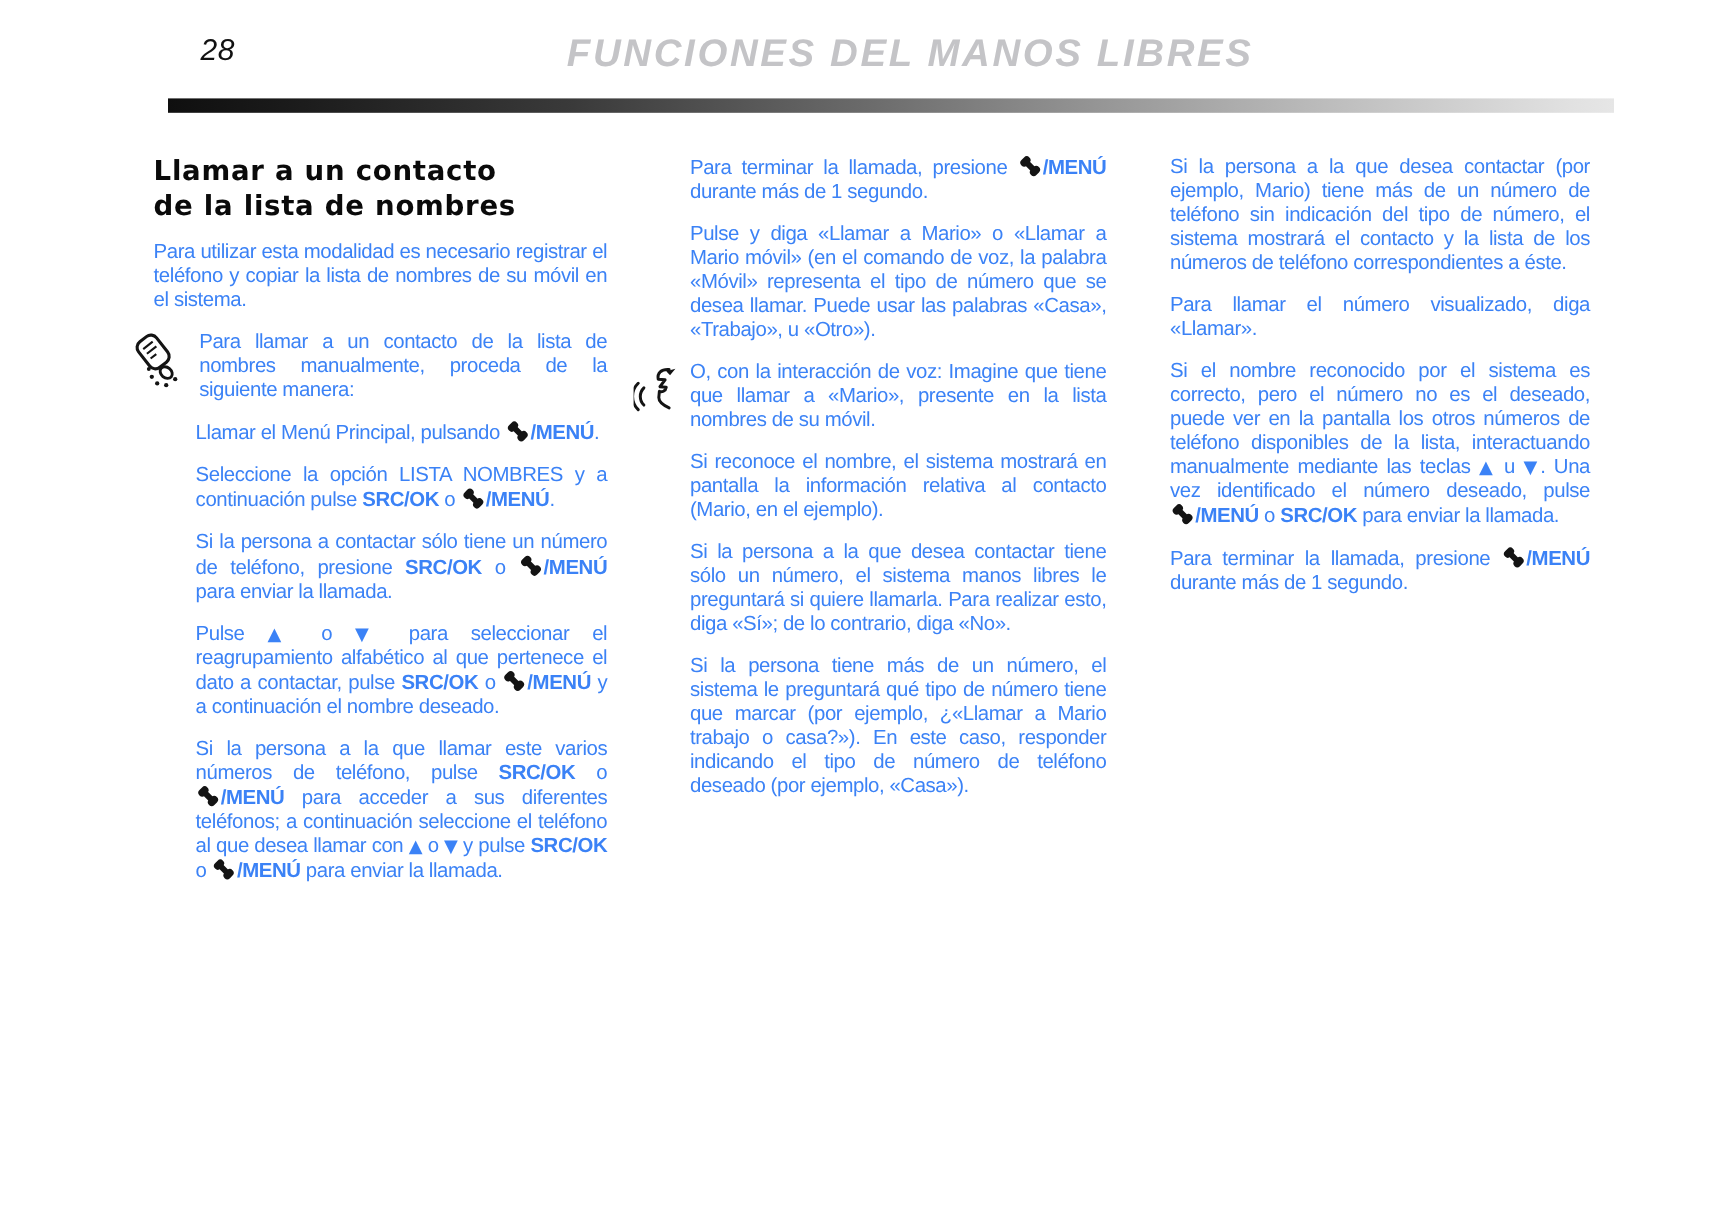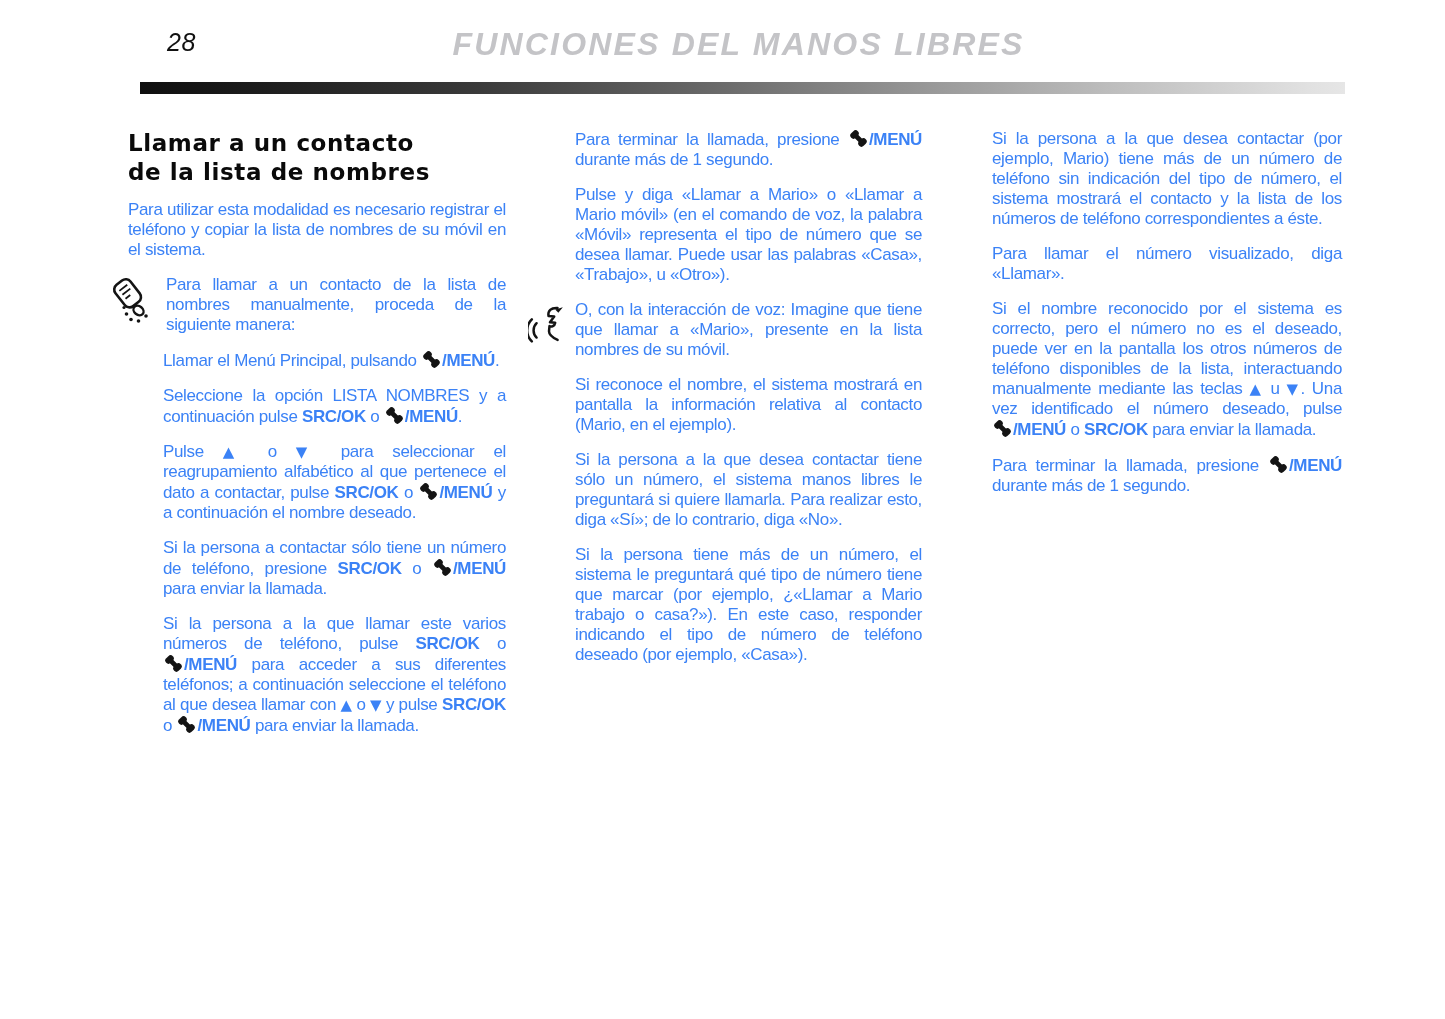--- a/index.html
+++ b/index.html
@@ -5,34 +5,34 @@
   html,body{margin:0;padding:0;}
   body{
     width:1445px;height:1019px;position:relative;overflow:hidden;
     background:#ffffff;font-family:"Liberation Sans",sans-serif;
   }
   .page-number{
     position:absolute;left:142px;top:28px;font-size:25px;font-style:italic;
     color:#111;letter-spacing:0.5px;margin-left:25px;
   }
   .header-title{
-    position:absolute;left:136px;top:26px;width:1205px;text-align:center;
+    position:absolute;left:156px;top:26px;width:1205px;text-align:center;
     font-size:32px;font-weight:bold;font-style:italic;color:#c4c4c7;
     letter-spacing:2.2px;white-space:nowrap;
   }
   .header-bar{
     position:absolute;left:140px;top:82px;width:1205px;height:12px;
     background:linear-gradient(90deg,#0f0f0f 0%,#1d1d1d 10%,#3a3a3a 28%,
       #6a6a6a 48%,#979797 65%,#bcbcbc 80%,#e1e1e1 97%,#e6e6e6 100%);
   }
   .content{position:absolute;left:128px;top:129px;width:1207px;display:flex;align-items:flex-start;}
   .col{flex:none;}
   .col-1{width:378px;}
   .col-2{width:347px;margin-left:69px;}
-  .col-3{width:350px;margin-left:70px;}
+  .col-3{width:350px;margin-left:53px;}
 
   .heading{
     font-family:"DejaVu Sans",sans-serif;font-size:23px;font-weight:bold;
     line-height:29px;letter-spacing:0.6px;color:#0a0a0a;margin:0 0 13px 0;
   }
   .para{
     font-size:17px;line-height:20px;text-align:justify;color:#3b82f6;
     margin:0 0 15px 0;letter-spacing:-0.35px;
   }
   .para:last-child{margin-bottom:0;}
@@ -80,34 +80,34 @@
                 <rect x="15.1" y="6.1" width="8" height="11.8" rx="4"></rect>
               </g>
             </svg></span><span class="b">/MENÚ</span></span><span>.</span></p>
       <p class="para ind"><span>Seleccione la opción LISTA NOMBRES y a continuación pulse </span><span class="b">SRC/OK</span><span> o </span><span class="nowrap"><span class="inline-icon"><svg viewBox="0 0 24 24">
               <g transform="rotate(45 12 12)">
                 <rect x="2.4" y="8.9" width="19.2" height="6.2" rx="3.1"></rect>
                 <rect x="0.9" y="6.1" width="8" height="11.8" rx="4"></rect>
                 <rect x="15.1" y="6.1" width="8" height="11.8" rx="4"></rect>
               </g>
             </svg></span><span class="b">/MENÚ</span></span><span>.</span></p>
+      <p class="para ind"><span>Si la persona a contactar sólo tiene un número de teléfono, presione </span><span class="b">SRC/OK</span><span> o </span><span class="nowrap"><span class="inline-icon"><svg viewBox="0 0 24 24">
+              <g transform="rotate(45 12 12)">
+                <rect x="2.4" y="8.9" width="19.2" height="6.2" rx="3.1"></rect>
+                <rect x="0.9" y="6.1" width="8" height="11.8" rx="4"></rect>
+                <rect x="15.1" y="6.1" width="8" height="11.8" rx="4"></rect>
+              </g>
+            </svg></span><span class="b">/MENÚ</span></span><span> para enviar la llamada.</span></p>
       <p class="para ind"><span>Pulse </span><span class="tri">▲</span><span> o </span><span class="tri">▼</span><span> para seleccionar el reagrupamiento alfabético al que pertenece el dato a contactar, pulse </span><span class="b">SRC/OK</span><span> o </span><span class="nowrap"><span class="inline-icon"><svg viewBox="0 0 24 24">
               <g transform="rotate(45 12 12)">
                 <rect x="2.4" y="8.9" width="19.2" height="6.2" rx="3.1"></rect>
                 <rect x="0.9" y="6.1" width="8" height="11.8" rx="4"></rect>
                 <rect x="15.1" y="6.1" width="8" height="11.8" rx="4"></rect>
               </g>
             </svg></span><span class="b">/MENÚ</span></span><span> y a continuación el nombre deseado.</span></p>
-      <p class="para ind"><span>Si la persona a contactar sólo tiene un número de teléfono, presione </span><span class="b">SRC/OK</span><span> o </span><span class="nowrap"><span class="inline-icon"><svg viewBox="0 0 24 24">
-              <g transform="rotate(45 12 12)">
-                <rect x="2.4" y="8.9" width="19.2" height="6.2" rx="3.1"></rect>
-                <rect x="0.9" y="6.1" width="8" height="11.8" rx="4"></rect>
-                <rect x="15.1" y="6.1" width="8" height="11.8" rx="4"></rect>
-              </g>
-            </svg></span><span class="b">/MENÚ</span></span><span> para enviar la llamada.</span></p>
       <p class="para ind"><span>Si la persona a la que llamar este varios números de teléfono, pulse </span><span class="b">SRC/OK</span><span> o </span><span class="nowrap"><span class="inline-icon"><svg viewBox="0 0 24 24">
               <g transform="rotate(45 12 12)">
                 <rect x="2.4" y="8.9" width="19.2" height="6.2" rx="3.1"></rect>
                 <rect x="0.9" y="6.1" width="8" height="11.8" rx="4"></rect>
                 <rect x="15.1" y="6.1" width="8" height="11.8" rx="4"></rect>
               </g>
             </svg></span><span class="b">/MENÚ</span></span><span> para acceder a sus diferentes teléfonos; a continuación seleccione el teléfono al que desea llamar con </span><span class="tri">▲</span><span> o </span><span class="tri">▼</span><span> y pulse </span><span class="b">SRC/OK</span><span> o </span><span class="nowrap"><span class="inline-icon"><svg viewBox="0 0 24 24">
               <g transform="rotate(45 12 12)">
                 <rect x="2.4" y="8.9" width="19.2" height="6.2" rx="3.1"></rect>
                 <rect x="0.9" y="6.1" width="8" height="11.8" rx="4"></rect>

